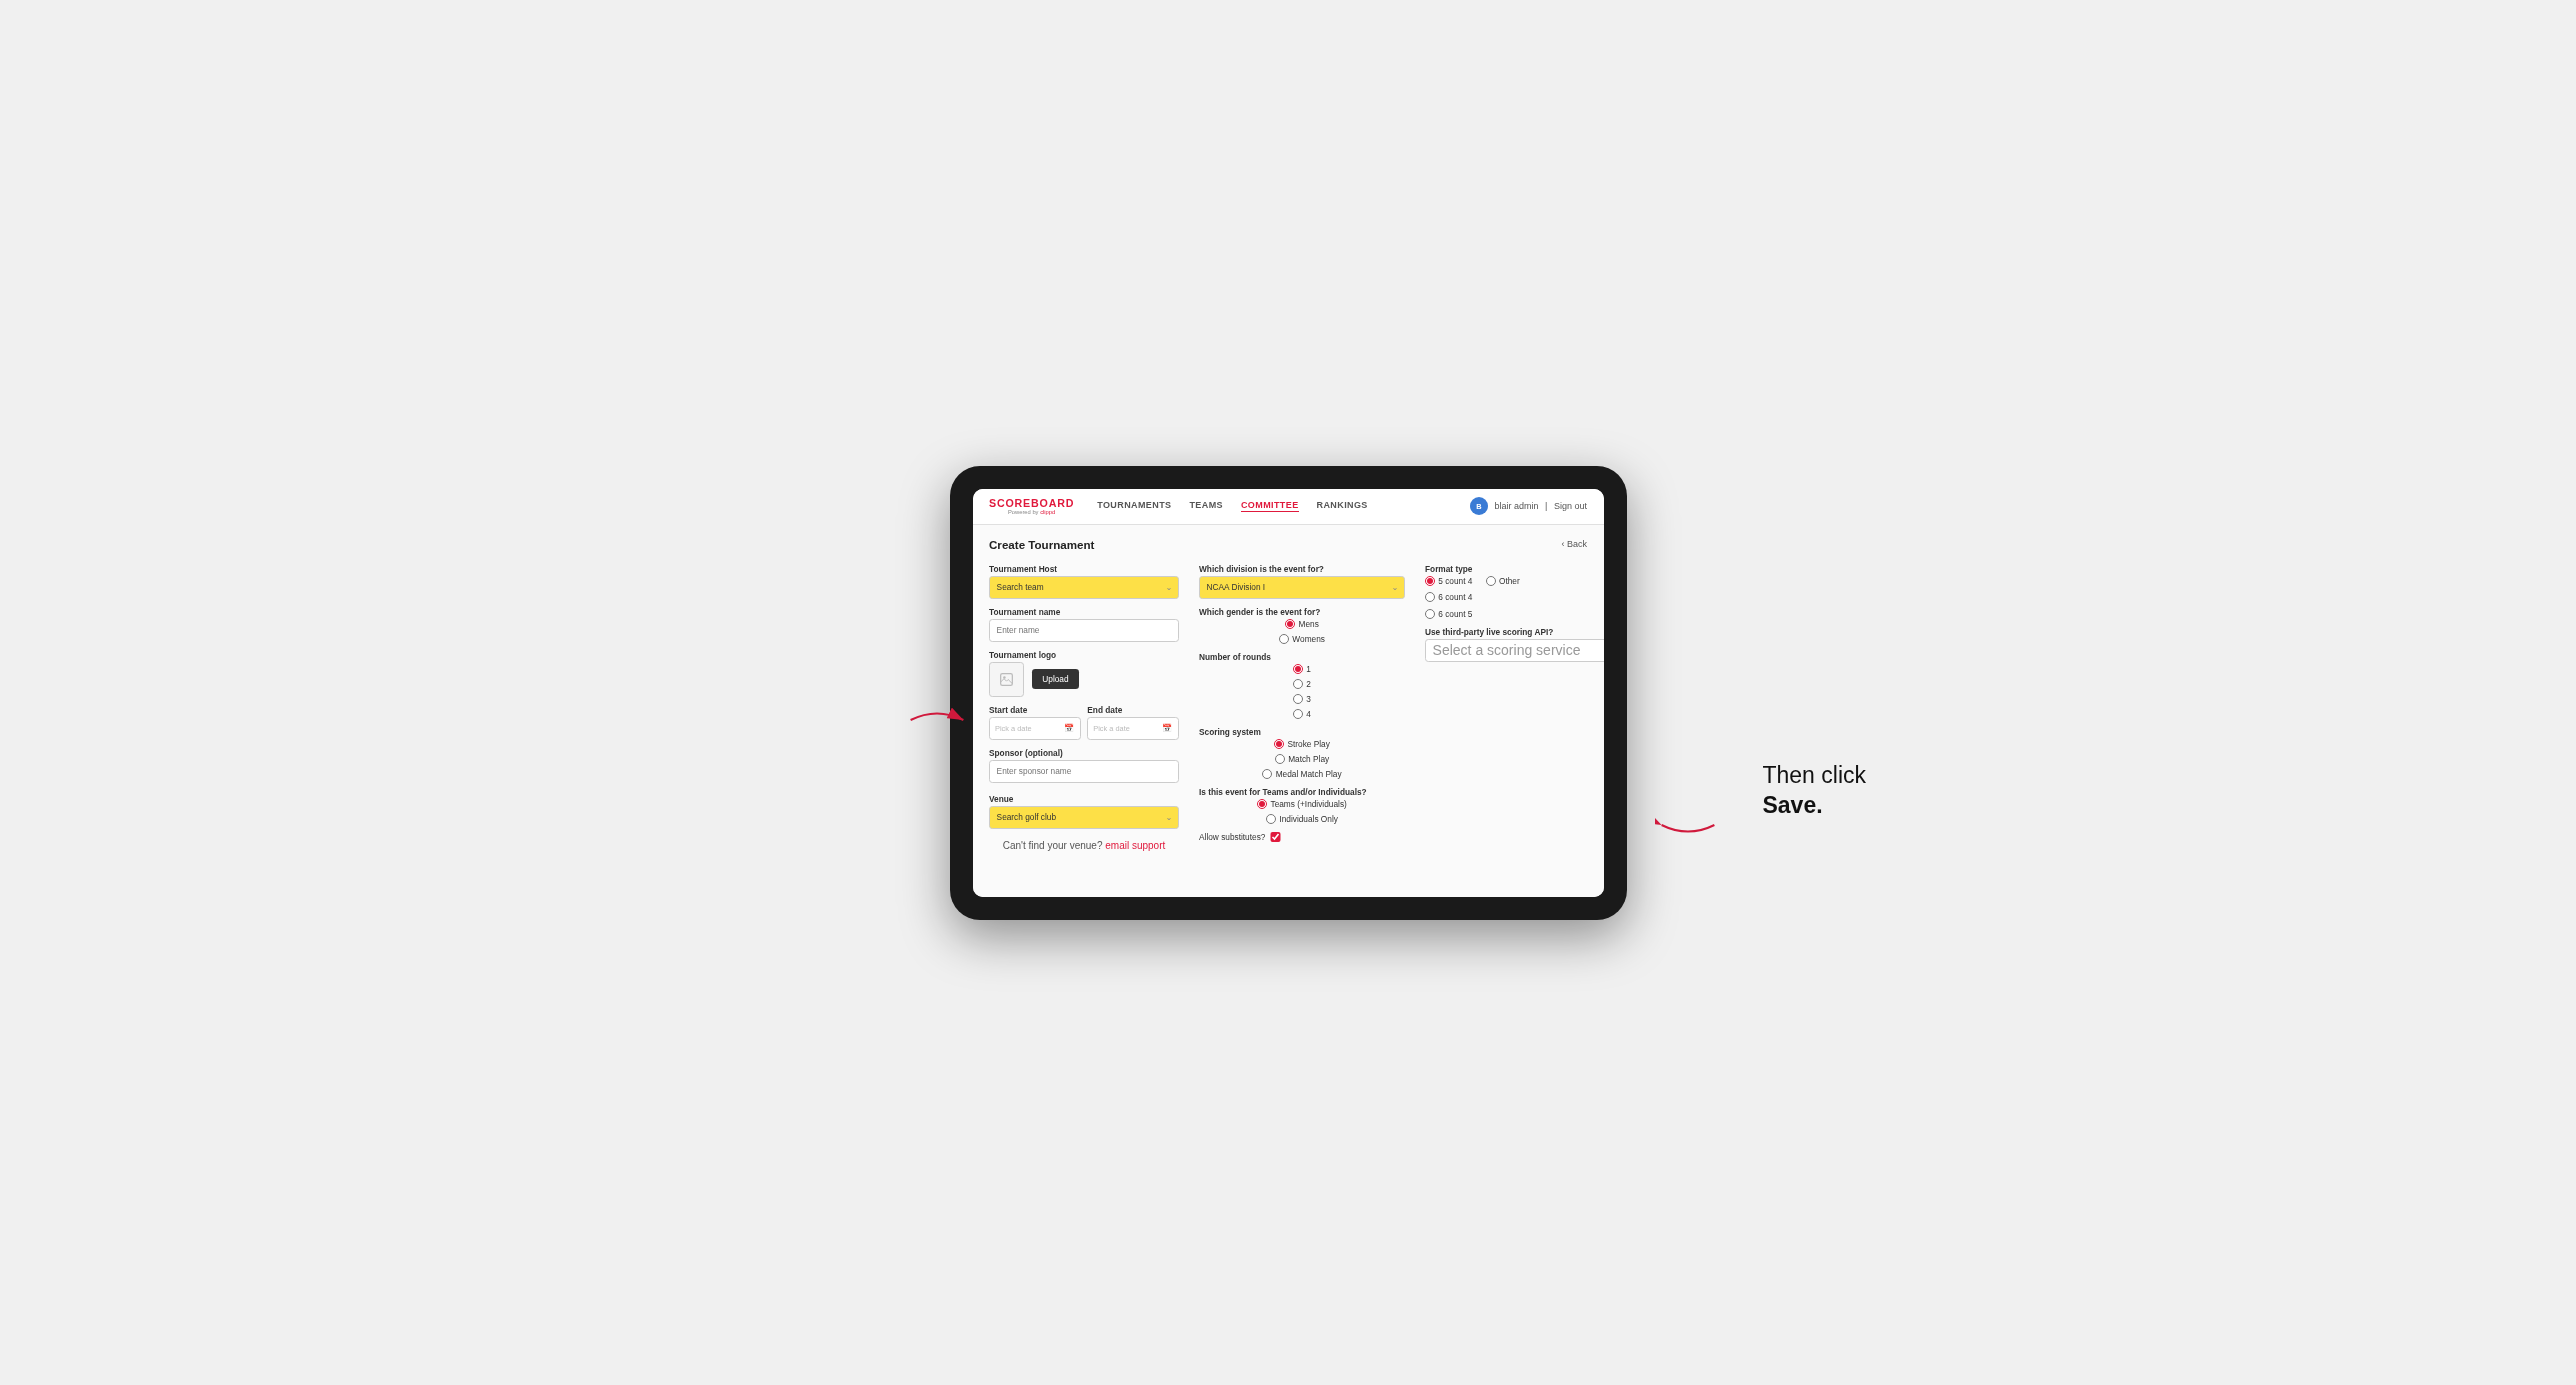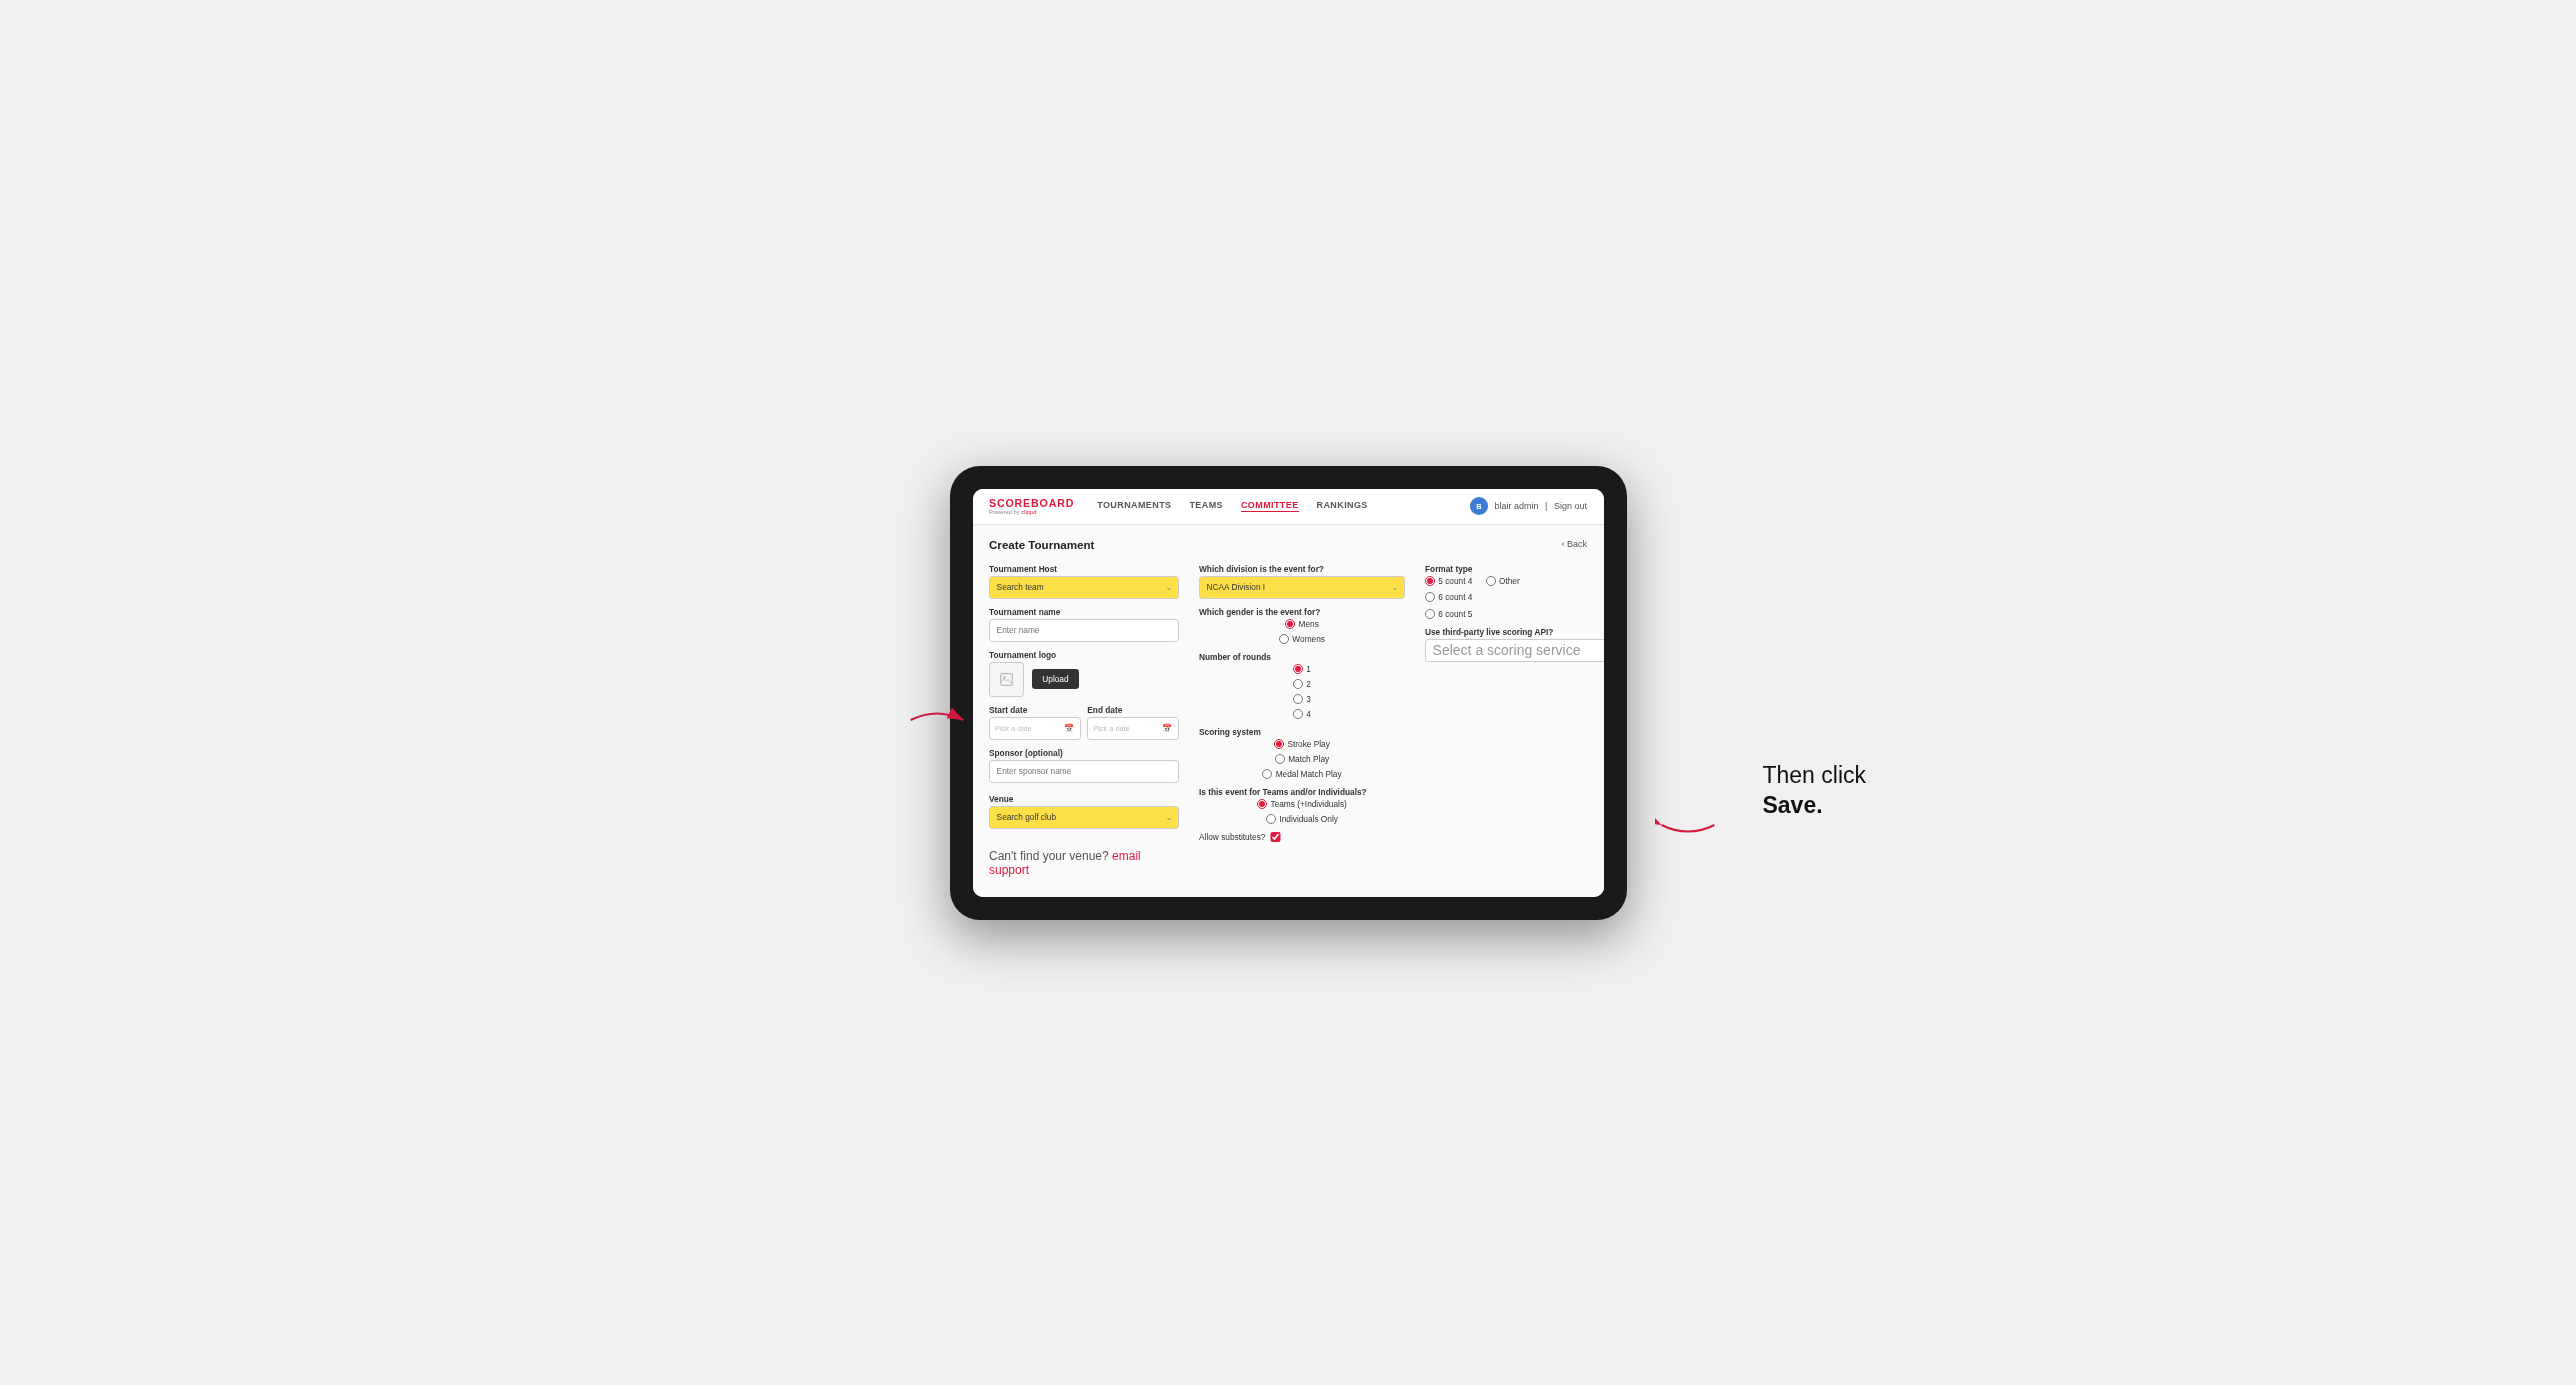--- a/index.html
+++ b/index.html
@@ -70,20 +70,21 @@
       padding: 0 16.5px;
       height: 36px;
       border-bottom: 0.8px solid #e0e0e0;
       background: #fff;
     }
 
     .logo-area {
       display: flex;
       flex-direction: column;
       margin-right: 23px;
+      align-items: center;
     }
     .logo-scoreboard {
       font-size: 10.7px;
       font-weight: 800;
       letter-spacing: 0.8px;
       color: #222;
     }
     .logo-scoreboard span {
       color: #e0193c;
     }
@@ -318,23 +319,24 @@
       width: 10.7px;
       height: 10.7px;
       cursor: pointer;
     }
 
     
     .venue-section {
       margin-top: 3.3px;
     }
     .cannot-find {
-      font-size: 12px;
+      font-size: 10px;
       color: #555;
-      margin-top: 20px;
+      margin-top: 11px;
+      text-align: center;
     }
     .cannot-find a {
       color: #e0193c;
       text-decoration: none;
     }
 
     
     .page-footer {
       display: flex;
       justify-content: flex-end;

